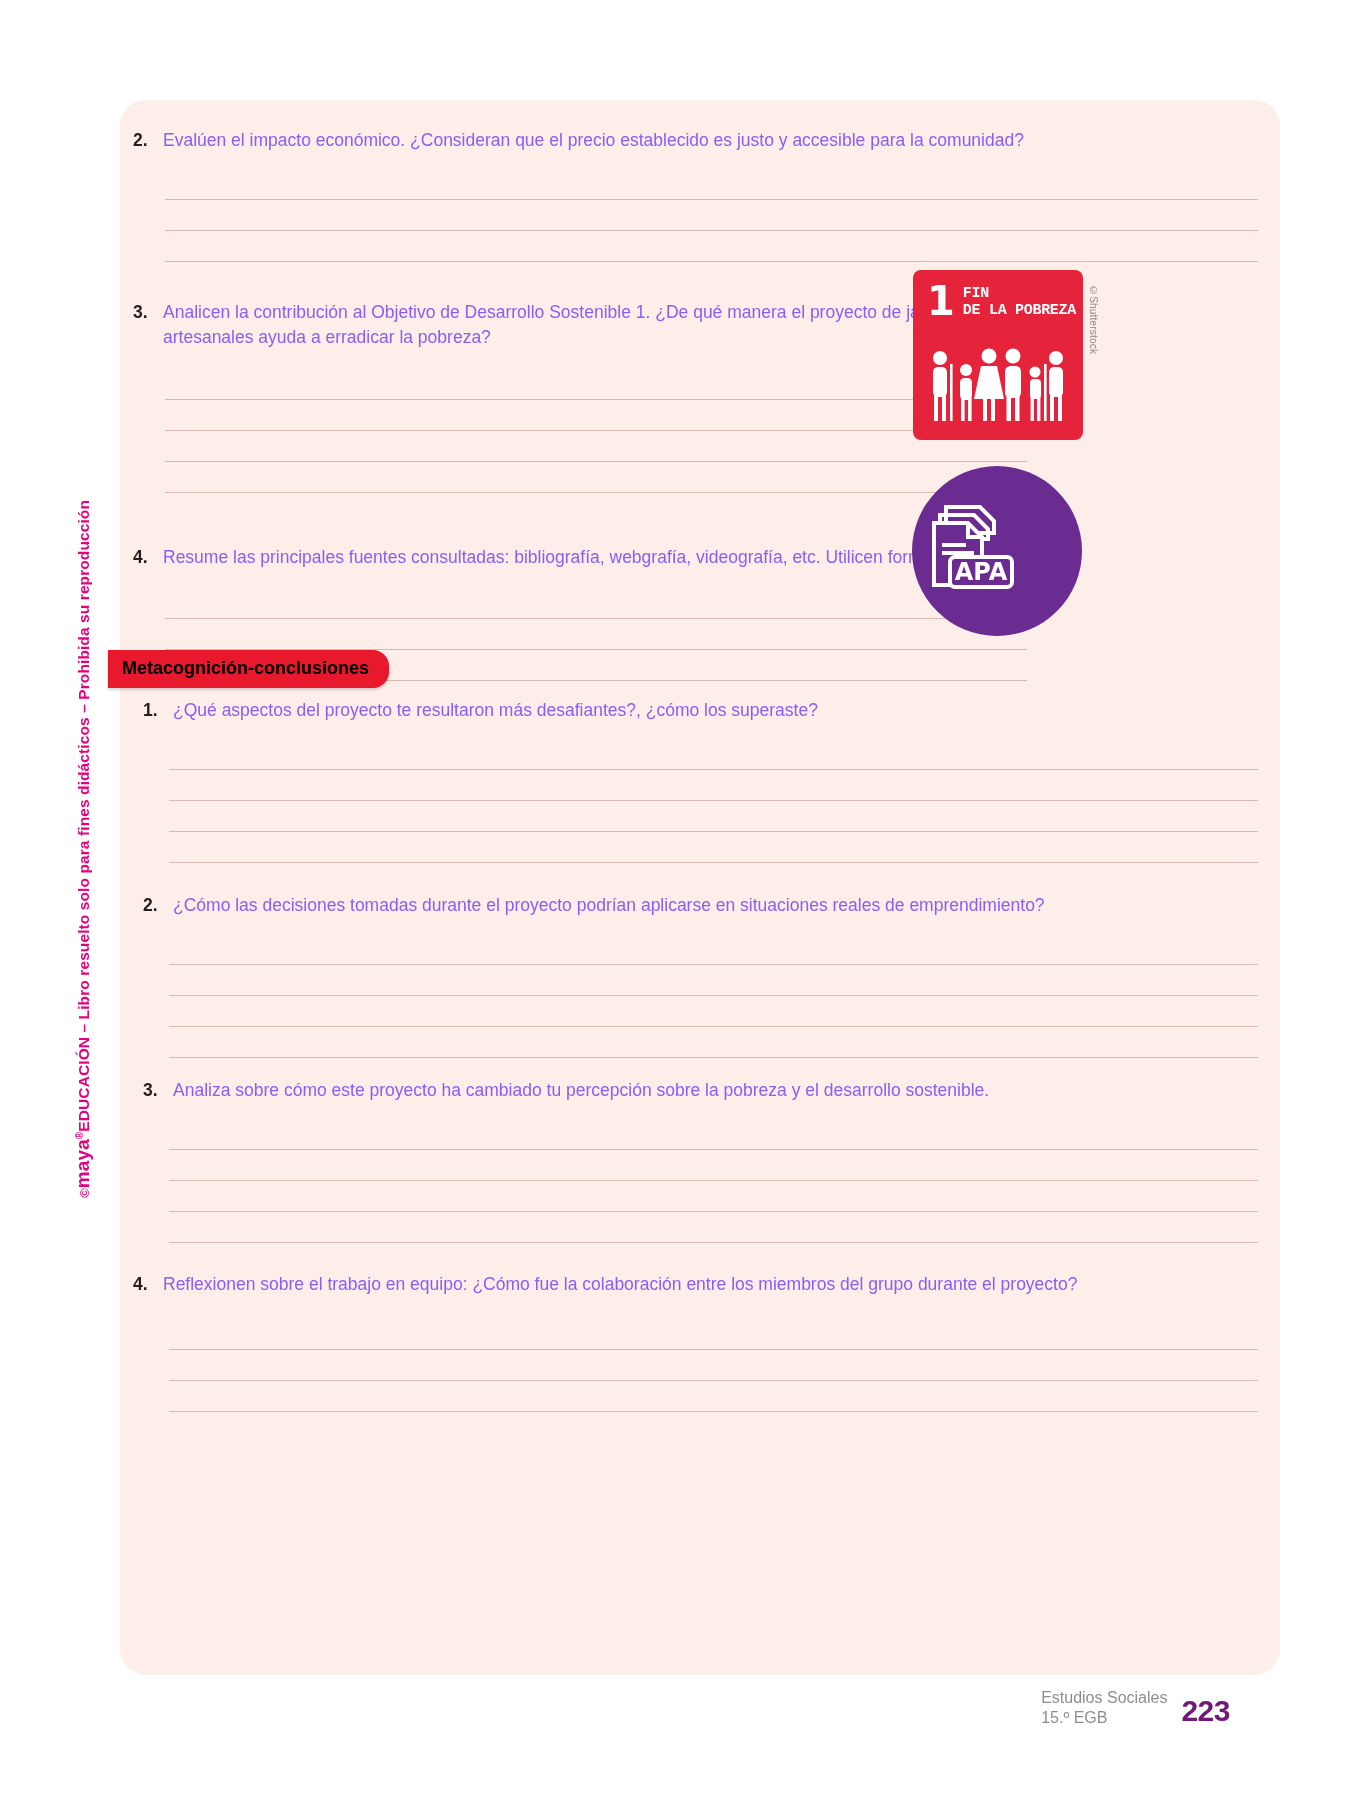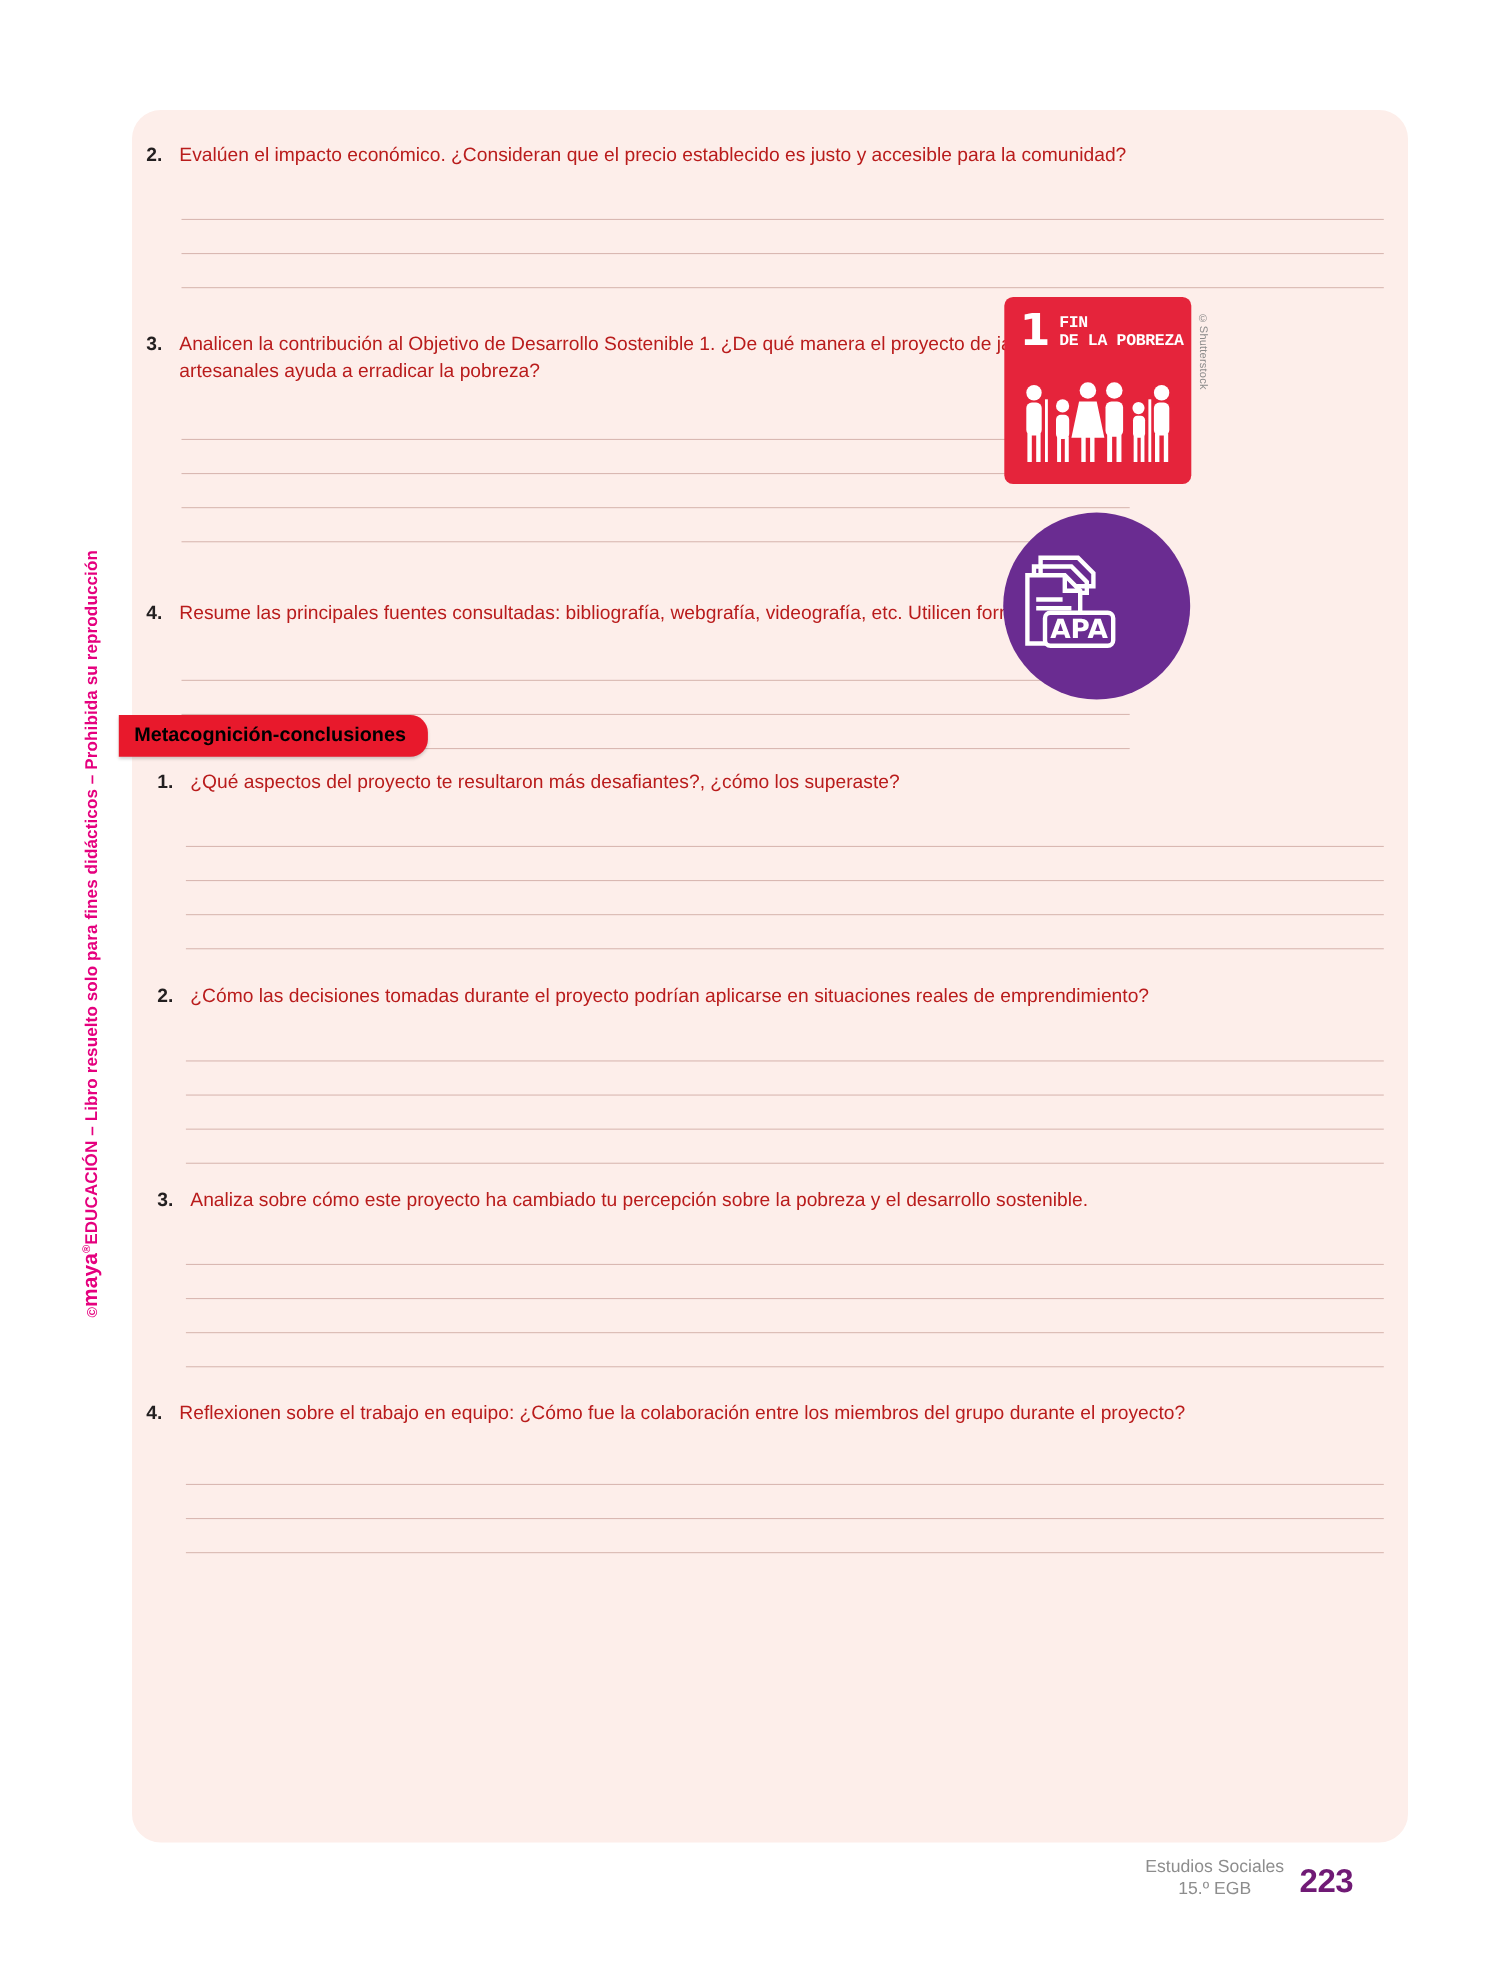--- a/index.html
+++ b/index.html
@@ -60,21 +60,21 @@
     font-size: 17.5px;
     font-weight: bold;
     color: #231f20;
     width: 30px;
     flex: 0 0 30px;
     text-align: left;
     line-height: 1.45;
   }
   .ex-text {
     font-size: 17.5px;
-    color: #b91c1c;
+    color: #8b5cf6;
     line-height: 1.45;
     text-align: justify;
   }
   .ex-text.nojust { text-align: left; }
 
   .lines {
     margin-top: 14px;
   }
   .line {
     border-bottom: 1px solid #d9b8b2;
@@ -162,21 +162,21 @@
   
   .footer {
     position: absolute;
     right: 120px;
     bottom: 72px;
     display: flex;
     align-items: flex-end;
     gap: 14px;
   }
   .footer-text {
-    text-align: center;
+    text-align: left;
     color: #8d8d8d;
     font-size: 16px;
     line-height: 1.25;
     margin-left: 48px;
   }
   .footer-page {
     font-size: 30px;
     font-weight: bold;
     color: #701a75;
     letter-spacing: -0.5px;

